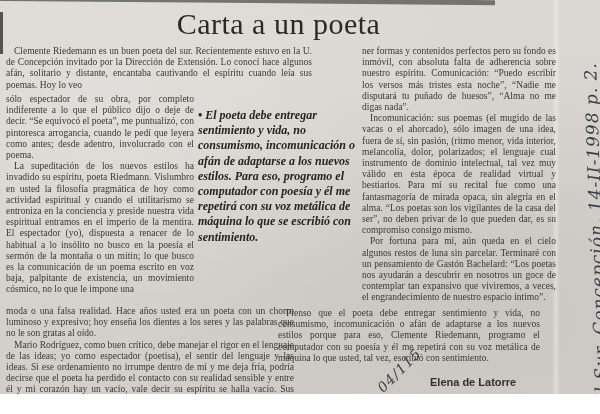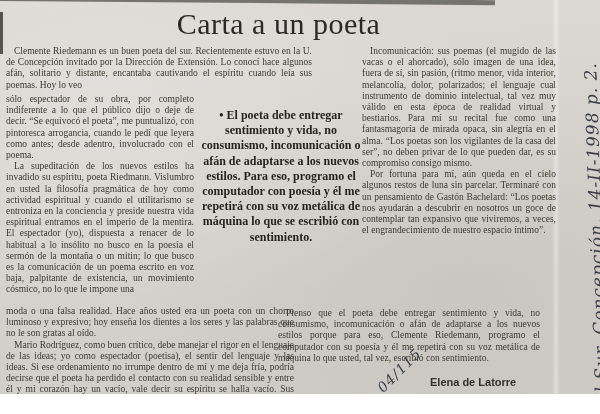--- a/index.html
+++ b/index.html
@@ -20,21 +20,21 @@
   .txt{position:absolute;color:#3b3831;font-size:9.5px;line-height:11.2px;
         text-align:justify;overflow:hidden;}
   .txt p{margin:0;}
   .txt p.indent{text-indent:8px;}
   .blockA{left:6px;top:46px;width:306px;height:48px;}
   .blockB{left:6px;top:94px;width:188px;height:212px;}
   .blockC{left:6px;top:306px;width:288px;height:100px;}
   .blockE{left:362px;top:46px;width:194px;height:264px;}
   .blockF{left:278px;top:308px;width:262px;height:72px;}
   .pull-quote{position:absolute;left:198px;top:108px;width:166px;height:202px;
-        text-align:center;font-weight:bold;
+        font-style:italic;font-weight:bold;
         font-size:12px;line-height:15.2px;color:#26241f;overflow:hidden;}
   .byline{position:absolute;left:430px;top:376px;width:126px;
         font-family:"Liberation Sans","DejaVu Sans",sans-serif;
         font-weight:bold;font-size:11px;color:#33312d;}
   .rule{position:absolute;left:36px;top:400px;width:510px;height:2px;
         background:#474540;transform:rotate(-0.4deg);}
   .handwriting{position:absolute;color:#3a3d45;font-style:italic;
         font-family:"DejaVu Serif",serif;}
   .hw-source{left:592px;top:406px;width:390px;height:26px;font-size:17px;
         letter-spacing:1px;transform:rotate(-92deg);transform-origin:0 0;
@@ -66,20 +66,21 @@
     <p>moda o una falsa realidad. Hace años usted era un poeta con un chorro luminoso y expresivo; hoy enseña los dientes a los seres y las palabras que no le son gratas al oído.</p>
     <p class="indent">Mario Rodríguez, como buen crítico, debe manejar el rigor en el lenguaje de las ideas; yo como espectador (poetisa), el sentir del lenguaje y las ideas. Si ese ordenamiento no irrumpe dentro de mí y me deja fría, podría decirse que el poeta ha perdido el contacto con su realidad sensible y entre él y mi corazón hay un vacío, vale decir su espíritu se halla vacío. Sus poemas pueden te-</p>
   </div>
 
   <div class="pull-quote">
     <span class="pq-bullet">•</span>
     <span>El poeta debe entregar sentimiento y vida, no consumismo, incomunicación o afán de adaptarse a los nuevos estilos. Para eso, programo el computador con poesía y él me repetirá con su voz metálica de máquina lo que se escribió con sentimiento.</span>
   </div>
 
   <div class="txt blockE">
+    <p>ner formas y contenidos perfectos pero su fondo es inmóvil, con absoluta falta de adherencia sobre nuestro espíritu. Comunicación: “Puedo escribir los versos más tristes esta noche”, “Nadie me disputará tu puñado de huesos”, “Alma no me digas nada”.</p>
     <p class="indent">Incomunicación: sus poemas (el mugido de las vacas o el ahorcado), sólo imagen de una idea, fuera de sí, sin pasión, (ritmo menor, vida interior, melancolía, dolor, polarizados; el lenguaje cual instrumento de dominio intelectual, tal vez muy válido en esta época de realidad virtual y bestiarios. Para mí su recital fue como una fantasmagoría de mirada opaca, sin alegría en el alma. “Los poetas son los vigilantes de la casa del ser”, no deben privar de lo que pueden dar, es su compromiso consigo mismo.</p>
     <p class="indent">Por fortuna para mí, aún queda en el cielo algunos restos de luna sin parcelar. Terminaré con un pensamiento de Gastón Bachelard: “Los poetas nos ayudarán a descubrir en nosotros un goce de contemplar tan expansivo que viviremos, a veces, el engrandecimiento de nuestro espacio íntimo”.</p>
   </div>
 
   <div class="txt blockF">
     <p class="indent">Pienso que el poeta debe entregar sentimiento y vida, no consumismo, incomunicación o afán de adaptarse a los nuevos estilos porque para eso, Clemente Riedemann, programo el computador con su poesía y él me repetirá con su voz metálica de máquina lo que usted, tal vez, escribió con sentimiento.</p>
   </div>
 
   <div class="byline">Elena de Latorre</div>
 

